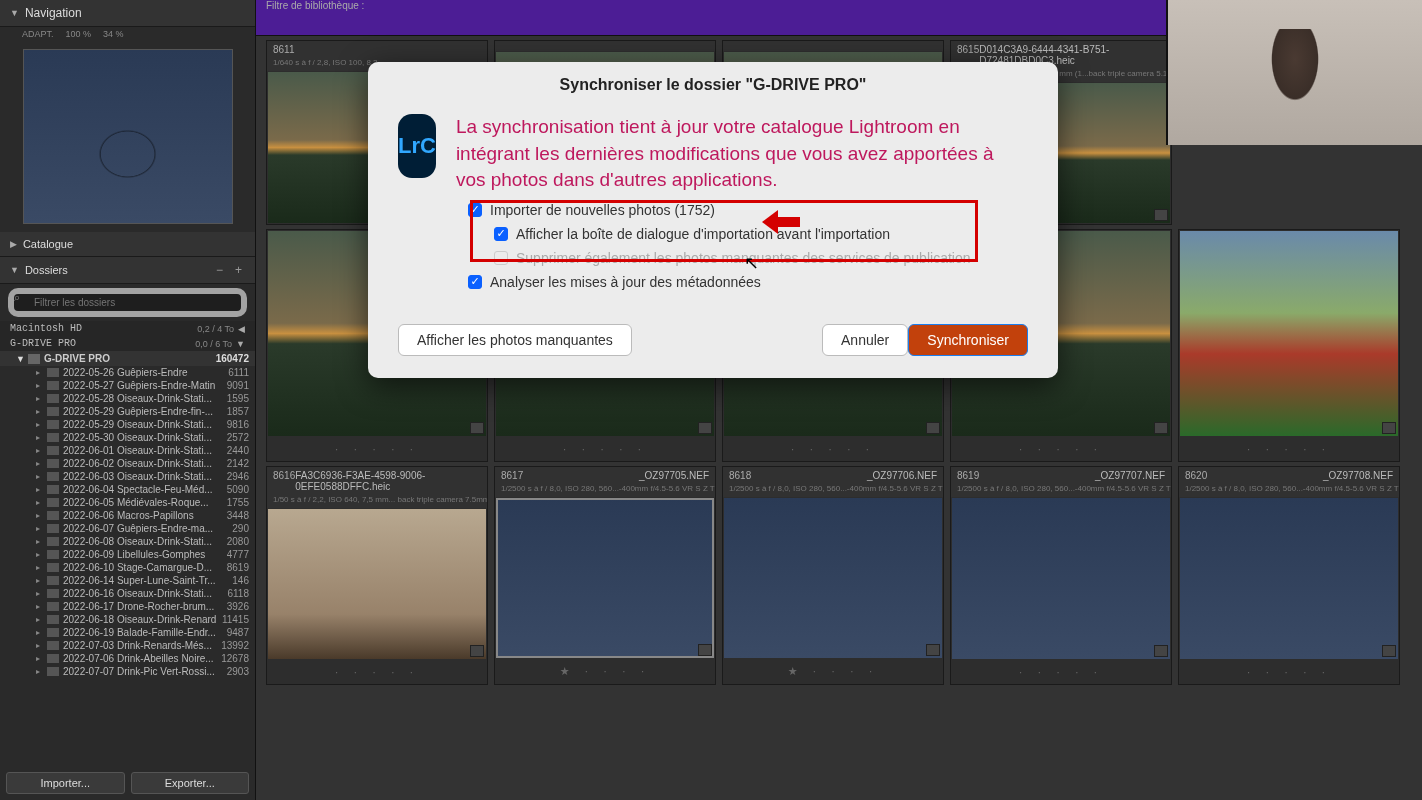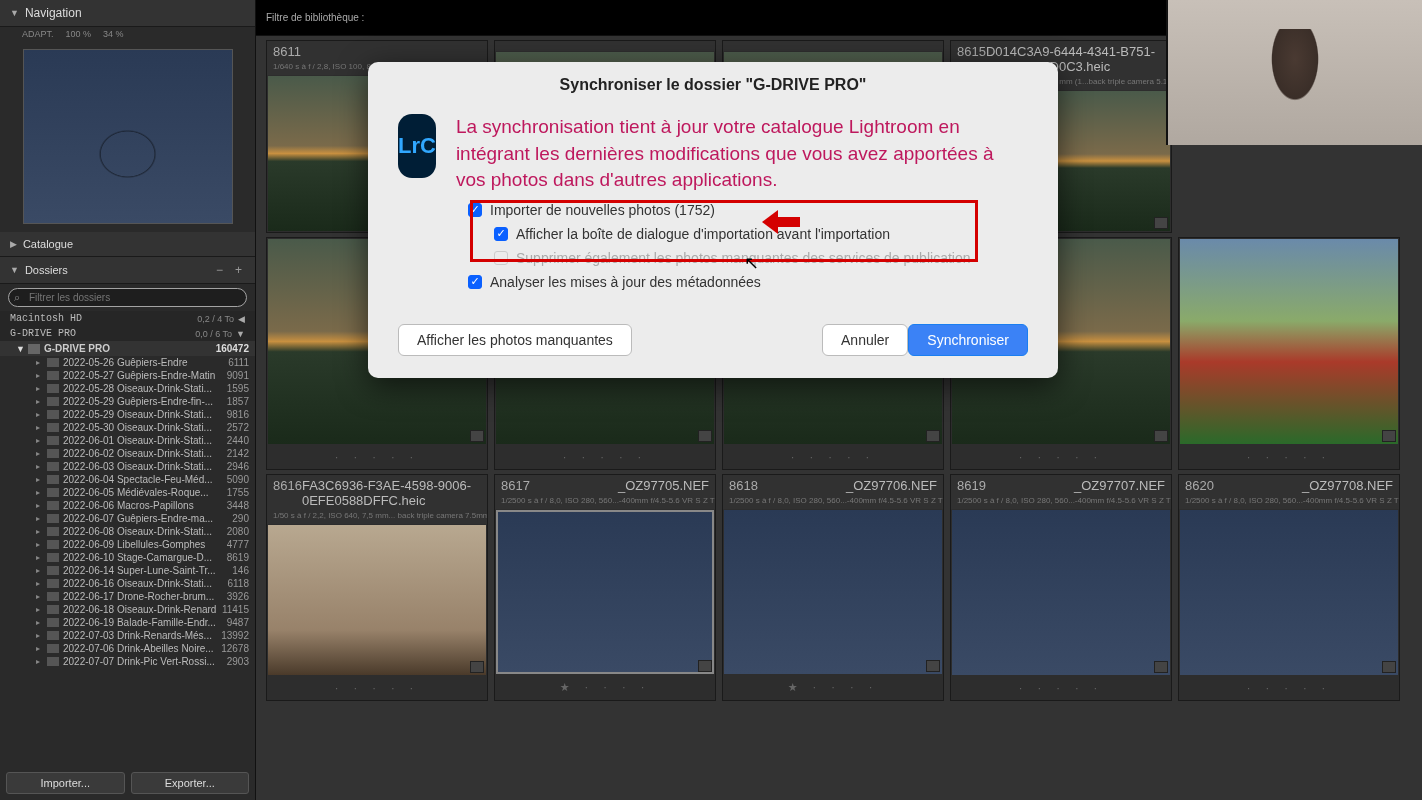--- a/index.html
+++ b/index.html
@@ -8,56 +8,56 @@
   .sidebar { width: 256px; background: #2a2a2a; border-right: 1px solid #111; display:flex; flex-direction:column; }
   .panel-hdr { display:flex; align-items:center; gap:6px; padding:6px 10px; background:#333; color:#ddd; font-size:12px; border-bottom:1px solid #1a1a1a;}
   .panel-hdr .tri { font-size:9px; color:#aaa;}
   .nav-preview { padding:8px; display:flex; justify-content:center; }
   .preview-box { width:210px; height:175px; border:1px solid #555; background:linear-gradient(#2a3a55,#3a4a65); position:relative; }
   .preview-box::after { content:""; position:absolute; left:50%; top:30%; width:60%; height:60%; transform:translateX(-50%); background:radial-gradient(ellipse at center, transparent 30%, rgba(0,0,0,0.4) 31%, transparent 33%); }
   .panel-hdr.small { font-size:11px; }
   .panel-hdr .spacer { flex:1; }
   .panel-hdr .ctl { color:#999; font-size:12px; padding:0 3px; cursor:pointer;}
   .search-row { padding:4px 8px; }
-  .search-input { width:100%; background:#1e1e1e; border:1px solid #a3a3a3; border-radius:10px; padding:3px 20px; color:#888; font-size:10px; }
+  .search-input { width:100%; background:#1e1e1e; border:6px solid #a3a3a3; border-radius:10px; padding:3px 20px; color:#888; font-size:10px; }
   .search-wrap { position:relative; }
   .search-wrap .mag { position:absolute; left:6px; top:3px; color:#888; font-size:11px;}
   .drive-row { display:flex; align-items:center; padding:2px 10px; color:#bbb; font-size:10px; background:#262626;}
   .drive-row .name { flex:1;font-family:Liberation Mono, monospace; }
   .drive-row .meta { color:#888; font-size:9px; margin-right:4px;}
   .drive-row .arr { color:#aaa; font-size:9px;}
   .folder-tree { flex:1; overflow:auto; background:#2a2a2a; }
   .tree-root { display:flex; align-items:center; padding:2px 6px 2px 16px; background:#333; font-size:10px; }
   .tree-root .tri2 { color:#ddd; font-size:9px; margin-right:3px;}
   .tree-root .ficon { width:12px;height:10px;background:#666;margin-right:4px;}
   .tree-root .rname { flex:1; font-weight:bold;}
   .tree-root .rcount { color:#ddd; font-weight:bold;}
   .tree-item { display:flex; align-items:center; padding:1px 6px 1px 36px; font-size:10px; color:#bbb; }
   .tree-item .tri2 { color:#888; font-size:8px; margin-right:3px; width:8px;}
   .tree-item .ficon { width:12px;height:9px;background:#555;margin-right:4px;}
   .tree-item .tname { flex:1; white-space:nowrap; overflow:hidden; text-overflow:ellipsis;}
   .tree-item .tcount { color:#999; margin-left:4px;}
   .btn-row { display:flex; gap:6px; padding:6px; background:#2a2a2a; }
   .side-btn { flex:1; background:#3a3a3a; border:1px solid #555; color:#ddd; font-size:11px; padding:4px 0; border-radius:3px; text-align:center; cursor:pointer;}
   .main { flex:1; display:flex; flex-direction:column; background:#1e1e1e; }
-  .toolbar { height:36px; background:#000000; display:flex; align-items:center; padding:0 10px; color:#aaa; font-size:10px; border-bottom:1px solid #111;}
+  .toolbar { height:36px; background:#4c1d95; display:flex; align-items:flex-start; padding:0 10px; color:#aaa; font-size:10px; border-bottom:1px solid #111;}
   .toolbar .lbl { margin-right:10px;}
   .toolbar .tabs { margin-left:auto; display:flex; gap:14px; }
   .toolbar .tab { color:#888; cursor:pointer; }
   .toolbar .tab.active { color:#eee; }
   .grid { flex:1; padding:4px 0 0 4px; position:relative; background:#333;}
   .grid-row { display:flex; gap:6px; padding:0 6px 4px 6px;}
   .cell { width:222px; background:#2d2d2d; border:1px solid #1a1a1a; display:flex; flex-direction:column;}
   .cell .thumb { flex:1; margin:1px; position:relative; min-height:130px;}
   .thumb.sunset { background:linear-gradient(#4a5a4a 0%,#7a6a4a 45%,#c89040 50%,#2a3a2a 55%,#1a2a1a 100%);}
   .thumb.blue { background:linear-gradient(#2a3a55,#3a4a65);}
   .thumb.flowers { background:linear-gradient(#6a8aaa 0%,#8aaa6a 40%,#aa3a2a 60%,#2a6a2a 100%);}
   .thumb.paint { background:linear-gradient(#b8a890 0%,#98826a 70%,#4a3a2a 100%);}
   .thumb .tag { position:absolute; bottom:2px; right:2px; width:14px; height:12px; background:#444; border:1px solid #222;}
-  .cell .meta-row { background:#313131; padding:3px 6px; font-size:13px; color:#aaa; display:flex; }
+  .cell .meta-row { background:#313131; padding:3px 6px; font-size:10px; color:#aaa; display:flex; }
   .cell .meta-row .mid { flex:1; }
   .cell .meta-row .mfile { margin-left:auto; color:#bbb;}
   .cell .meta-row2 { background:#313131; padding:0 6px 4px 6px; font-size:8px; color:#777; white-space:nowrap; overflow:hidden;}
   .cell .stars { text-align:center; padding:6px 0; color:#666; font-size:11px; letter-spacing:6px;}
   .cell.tall .thumb { min-height:205px; }
   .cell.selected .thumb { outline:2px solid #888; outline-offset:-2px;}
   
   .modal { position:absolute; left:368px; top:62px; width:690px; background:#ececec; border-radius:10px; box-shadow:0 8px 30px rgba(0,0,0,0.6); color:#222; }
   .modal-title { text-align:center; font-size:16px; font-weight:600; padding:14px 0 10px 0; }
   .modal-body { display:flex; padding:10px 30px 0 30px; gap:20px;}
@@ -70,21 +70,21 @@
   .ck { width:14px; height:14px; border:1px solid #888; border-radius:3px; display:flex; align-items:center; justify-content:center; font-size:11px;}
   .ck.checked { background:#0a60ff; border-color:#0a60ff; color:#fff; }
   .red-box { border:3px solid #d40000; position:absolute; left:470px; top:200px; width:508px; height:62px; pointer-events:none;}
   .red-arrow { position:absolute; left:762px; top:212px; width:50px; height:20px; pointer-events:none;}
   .red-arrow::before { content:""; position:absolute; right:12px; top:5px; width:30px; height:10px; background:#d40000;}
   .red-arrow::after { content:""; position:absolute; left:0; top:-2px; border-right:16px solid #d40000; border-top:12px solid transparent; border-bottom:12px solid transparent;}
   .cursor { position:absolute; left:744px; top:252px; font-size:18px; color:#000; pointer-events:none;}
   .modal-actions { display:flex; padding:20px 30px 22px 30px; }
   .modal-actions .gap { flex:1; }
   .mbtn { padding:7px 18px; border-radius:6px; font-size:14px; border:1px solid #bbb; background:#fff; color:#333; cursor:pointer;}
-  .mbtn.primary { background:#3b82f6; color:#fff; border-color:#1a7ef0;}
+  .mbtn.primary { background:#c2410c; color:#fff; border-color:#1a7ef0;}
   
   .webcam { position:absolute; top:0; right:0; width:256px; height:145px; background:linear-gradient(#c8c0b8,#b0a8a0); border-left:2px solid #111;}
   .webcam::after{content:"";position:absolute;left:50%;top:20%;width:80px;height:100px;transform:translateX(-50%);background:radial-gradient(ellipse at 50% 30%, #4a3a32 0%, #3a2e28 40%, transparent 42%);}
   .nav-stats { display:flex; gap:12px; padding:2px 10px; font-size:9px; color:#888; background:#2a2a2a;}
 </style>
 </head>
 <body>
 
 <div class="app">
 

